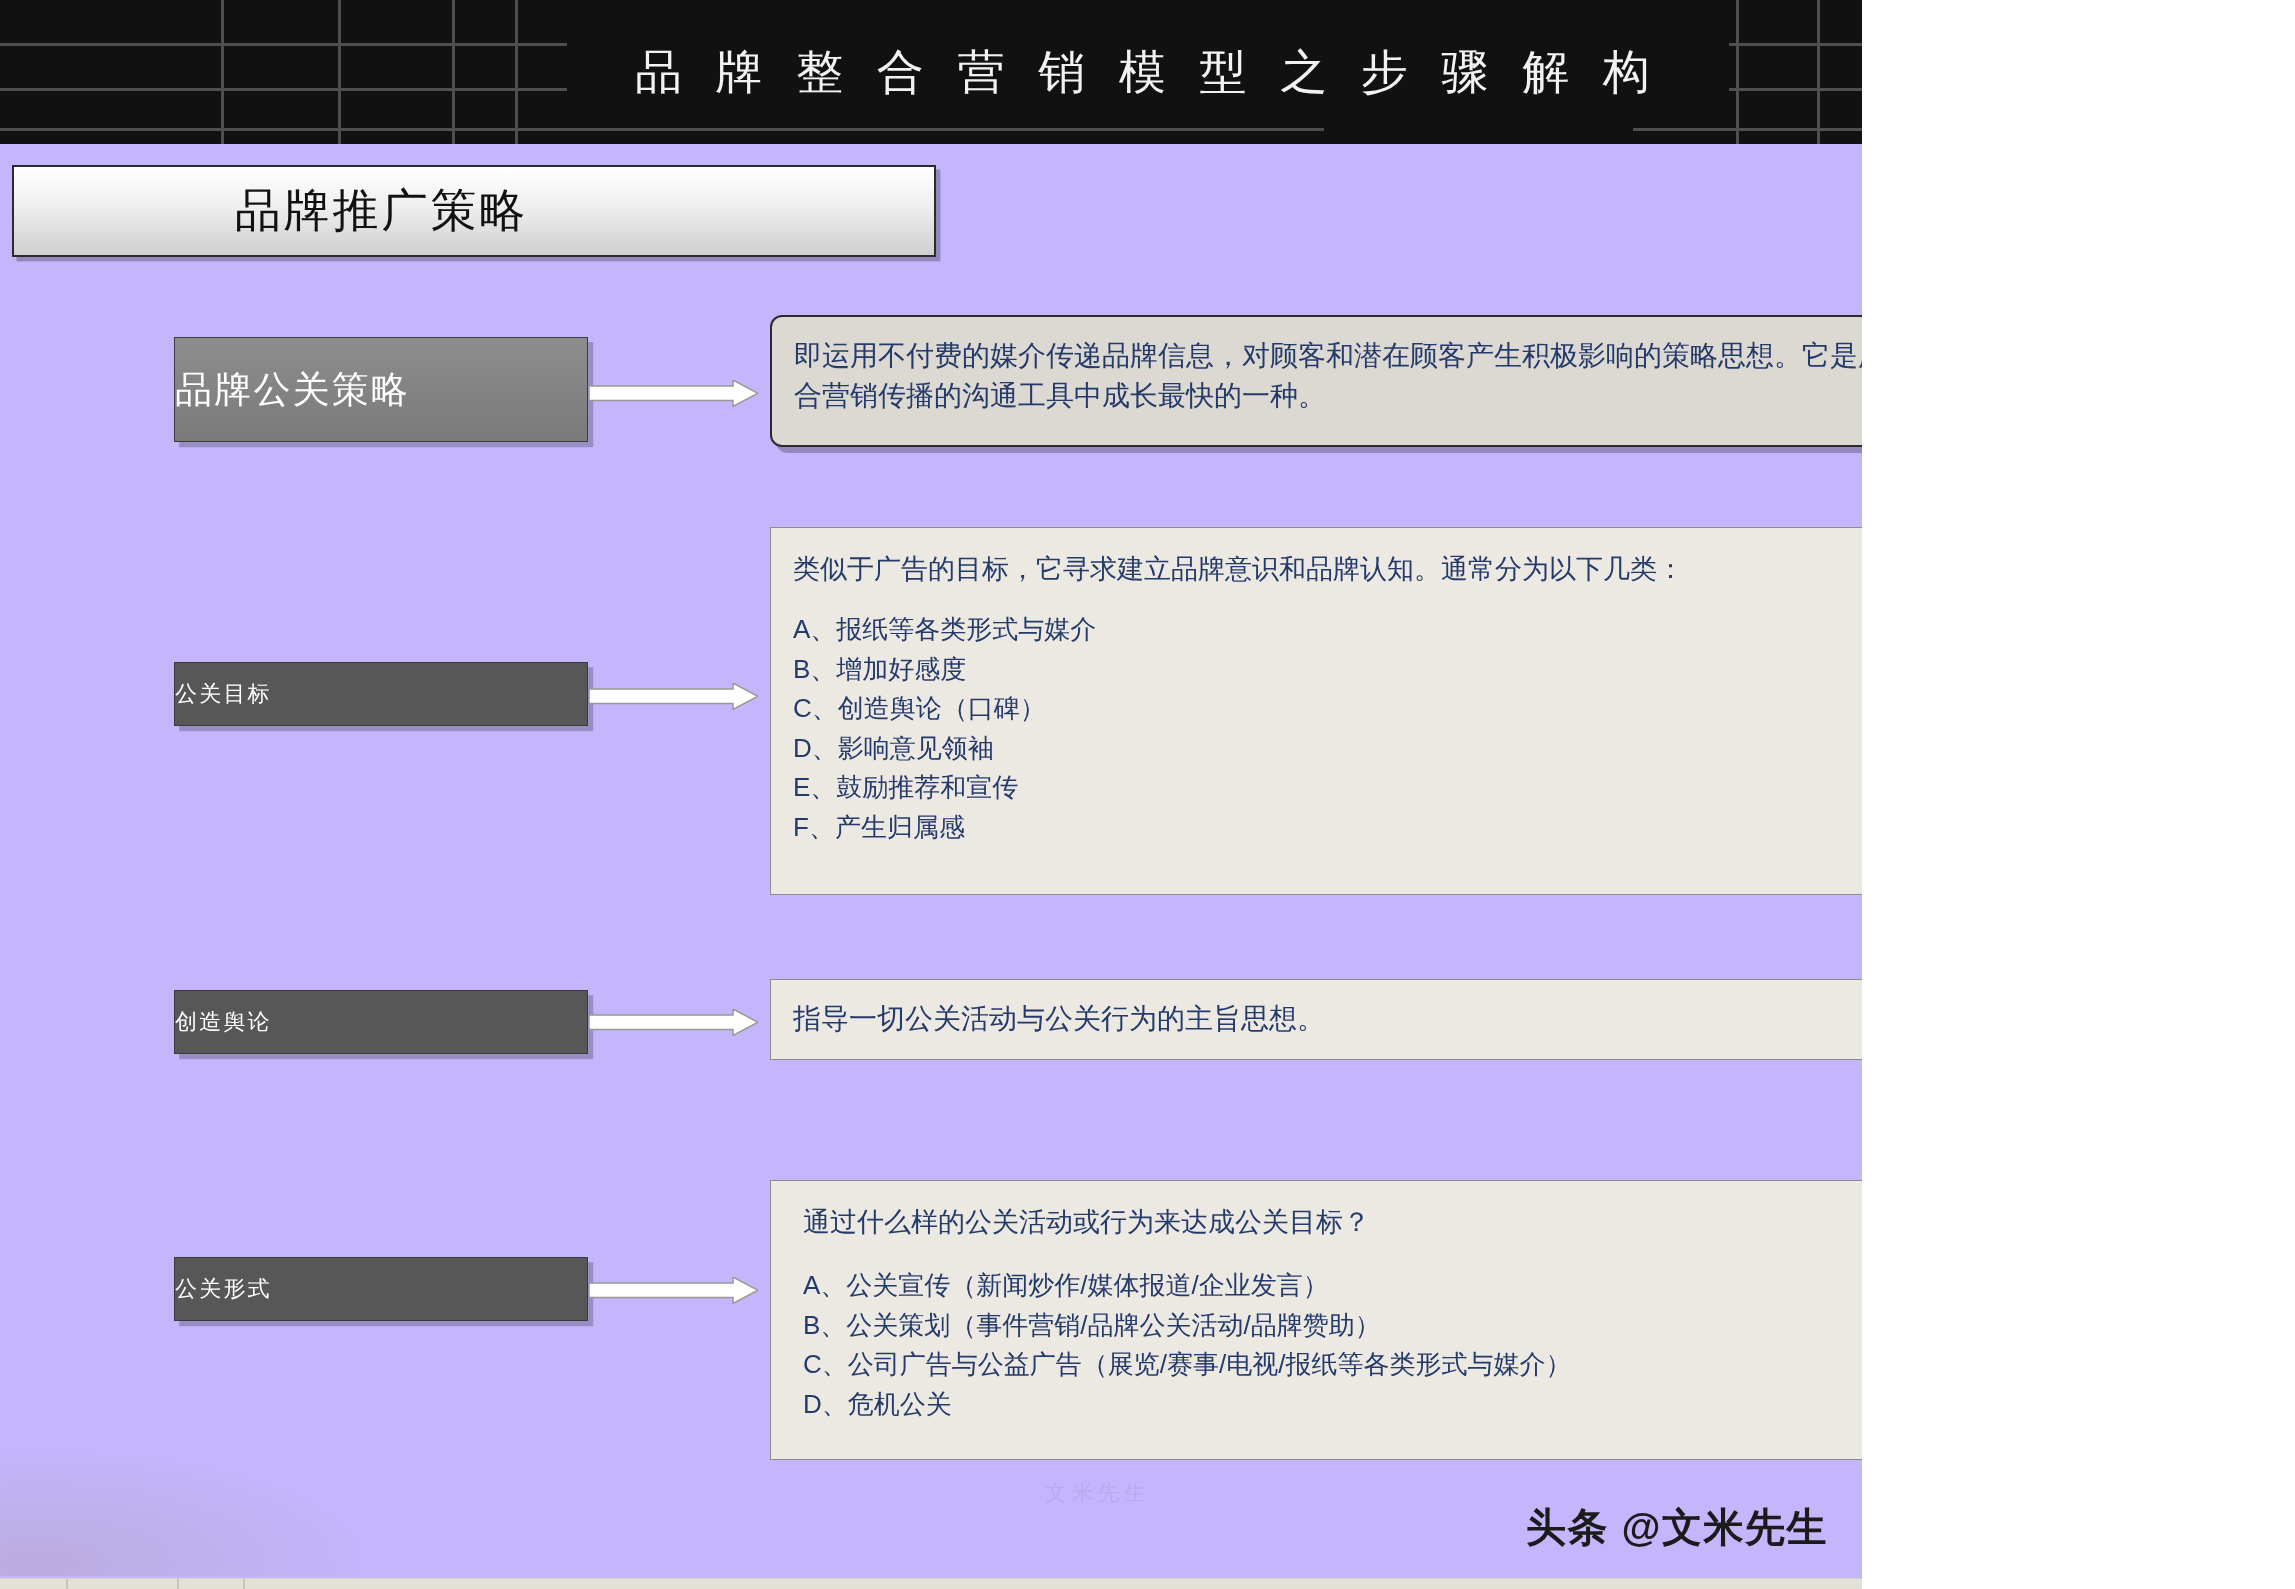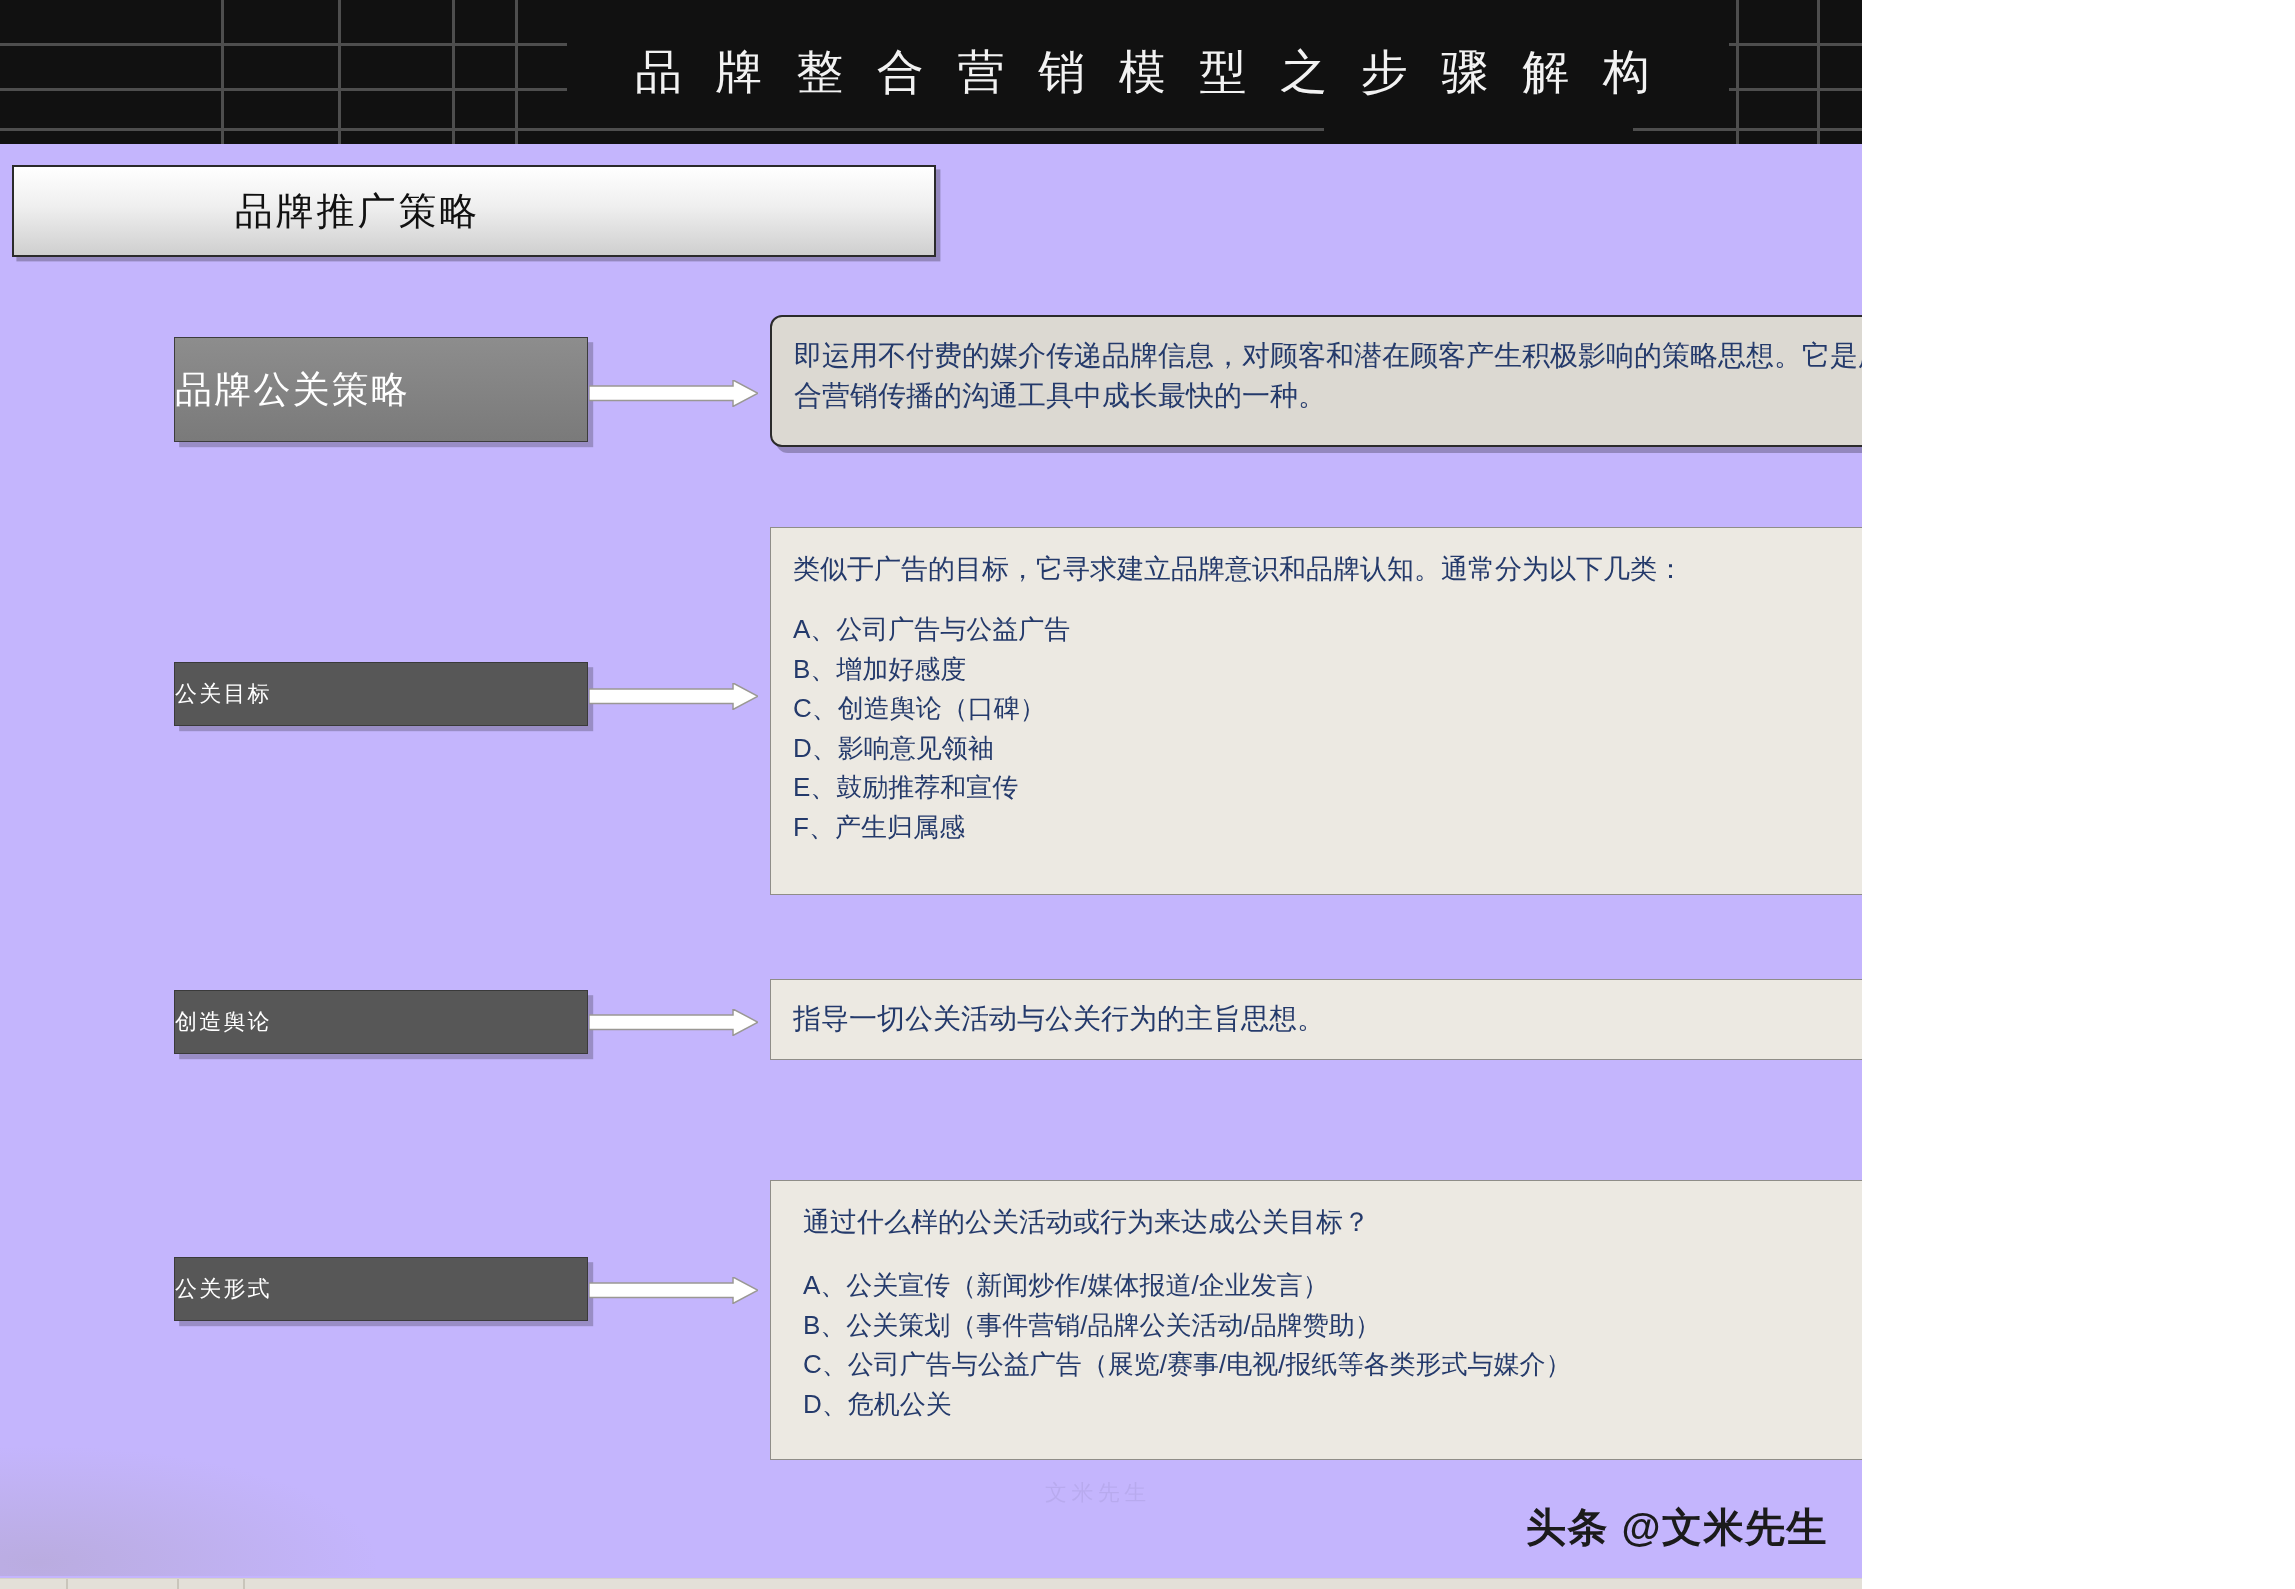--- a/index.html
+++ b/index.html
@@ -62,21 +62,21 @@
     width: 920px;
     height: 88px;
     background: linear-gradient(180deg,#ffffff 0%, #efefef 45%, #cfcfcf 100%);
     border: 2.2px solid #2b2b2b;
     box-shadow: 4.4px 4.4px 0 rgba(0,0,0,0.25);
     display: flex;
     align-items: center;
   }
   .plaque-text {
     margin-left: 221px;
-    font-size: 38px;
+    font-size: 46px;
     color: #111111;
     letter-spacing: 2.9px;
   }
 
   
   .chip {
     position: absolute;
     background: #7b7b7b;
     border: 1.5px solid #3c3c3c;
     box-shadow: 5.2px 5.2px 0 rgba(0,0,0,0.22);
@@ -271,21 +271,21 @@
       <polygon points="0,8 196,8 196,0 230,18 196,36 196,28 0,28" fill="#ffffff" stroke="#9a9894" stroke-width="2"></polygon>
     </svg>
   </div>
 
   <div class="box accent" id="box-pr">
     <p>即运用不付费的媒介传递品牌信息，对顾客和潜在顾客产生积极影响的策略思想。它是所有运用于整合营销传播的沟通工具中成长最快的一种。</p>
   </div>
 
   <div class="box" id="box-goal">
     <p class="lead">类似于广告的目标，它寻求建立品牌意识和品牌认知。通常分为以下几类：</p>
-    <p class="item">A、公司广告与公益广告</p>
+    <p class="item">A、报纸等各类形式与媒介</p>
     <p class="item">B、增加好感度</p>
     <p class="item">C、创造舆论（口碑）</p>
     <p class="item">D、影响意见领袖</p>
     <p class="item">E、鼓励推荐和宣传</p>
     <p class="item">F、产生归属感</p>
   </div>
 
   <div class="box" id="box-theme">
     <p>指导一切公关活动与公关行为的主旨思想。</p>
   </div>

